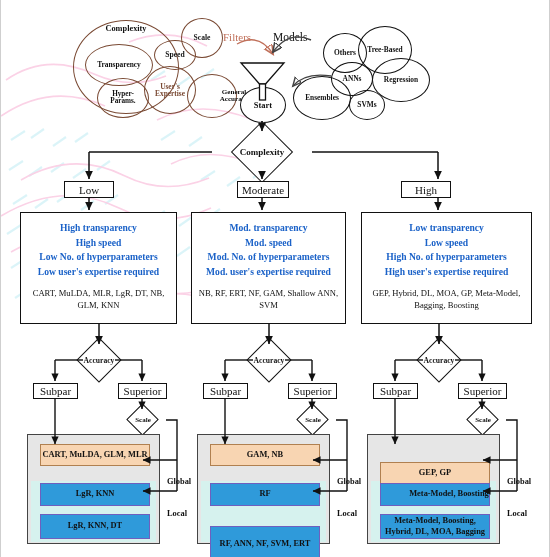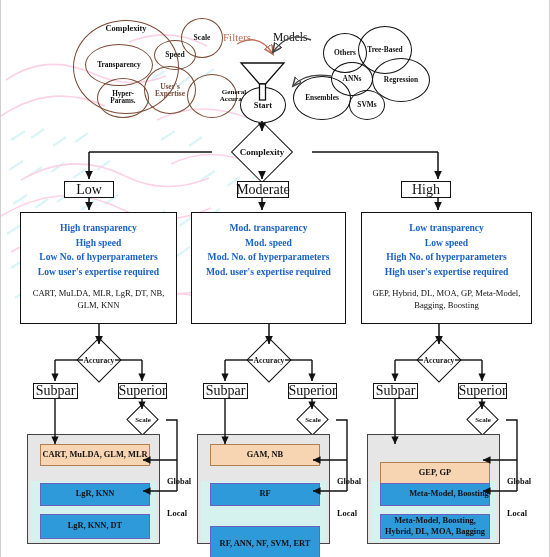--- a/index.html
+++ b/index.html
@@ -38,21 +38,21 @@
   .lbl{position:absolute;white-space:nowrap;}
   .lbl-filters{color:#c0705a;font-size:11px;}
   .lbl-models{color:#111;font-size:11.5px;}
 
   
   .node{
     position:absolute;border:1.4px solid #111;background:#fff;
     display:flex;align-items:center;justify-content:center;
     text-align:center;color:#111;box-sizing:border-box;
   }
-  .small-box{font-size:14px;}
+  .small-box{font-size:11px;}
   .start-circle{
     position:absolute;border:1.3px solid #111;border-radius:50%;
     display:flex;align-items:center;justify-content:center;
     font-size:8.5px;font-weight:bold;background:#fff;color:#111;
   }
 
   
   .diamond{position:absolute;}
   .diamond .dm-shape{
     position:absolute;left:0;top:0;width:100%;height:100%;
@@ -206,20 +206,21 @@
     <div class="blue">Low No. of hyperparameters</div>
     <div class="blue">Low user's expertise required</div>
     <div class="blk">CART, MuLDA, MLR, LgR, DT, NB, GLM, KNN</div>
   </div>
 
   <div class="panel" style="left:190px;top:212px;width:155px;height:112px;">
     <div class="blue">Mod. transparency</div>
     <div class="blue">Mod. speed</div>
     <div class="blue">Mod. No. of hyperparameters</div>
     <div class="blue">Mod. user's expertise required</div>
+    <div class="blk">NB, RF, ERT, NF, GAM, Shallow ANN, SVM</div>
   </div>
 
   <div class="panel" style="left:360px;top:212px;width:171px;height:112px;">
     <div class="blue">Low transparency</div>
     <div class="blue">Low speed</div>
     <div class="blue">High No. of hyperparameters</div>
     <div class="blue">High user's expertise required</div>
     <div class="blk">GEP, Hybrid, DL, MOA, GP, Meta-Model, Bagging, Boosting</div>
   </div>
 

